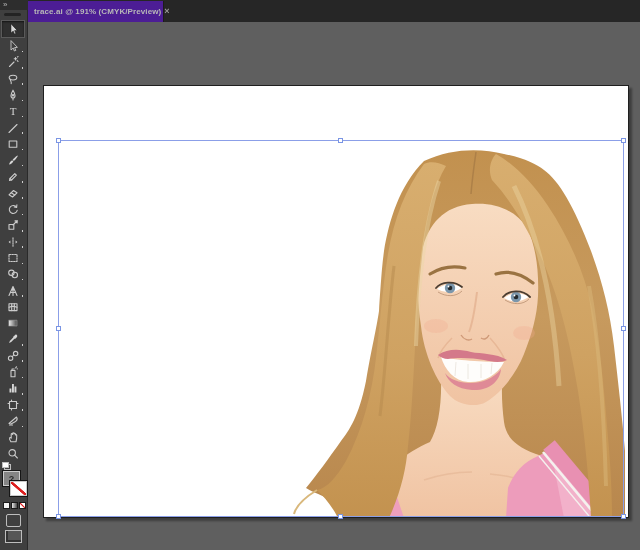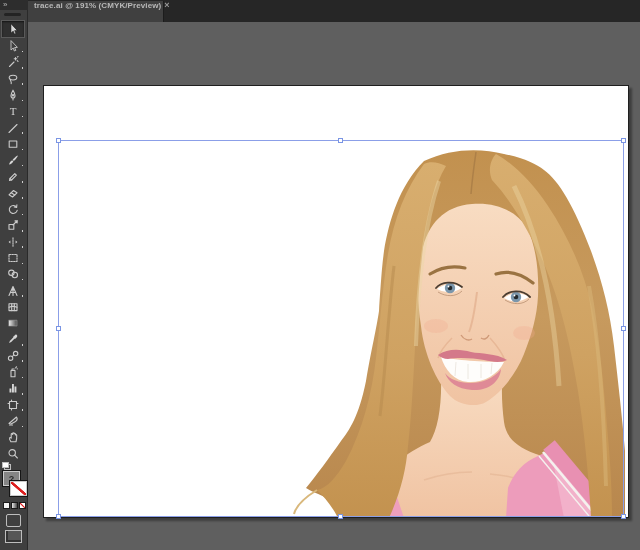--- a/index.html
+++ b/index.html
@@ -3,22 +3,22 @@
 <meta charset="utf-8">
 <style>
   html,body{margin:0;padding:0;width:640px;height:550px;overflow:hidden;
     font-family:"Liberation Sans",sans-serif;background:#5f5f5f;}
   .app{position:relative;width:640px;height:550px;background:#5f5f5f;}
 
   
   .tabbar{position:absolute;left:0;top:0;width:640px;height:22px;background:#262626;}
   .tabbar-left{position:absolute;left:0;top:0;width:28px;height:10px;background:#2d2d2d;
     color:#b5b5b5;font-size:8px;line-height:9px;padding-left:3px;box-sizing:border-box;}
-  .tab{position:absolute;left:28px;top:1px;width:136px;height:21px;background:#404040;
-    border-right:1px solid #1c1c1c;display:flex;align-items:flex-start;padding:0 4px 0 6px;
+  .tab{position:absolute;left:28px;top:1px;width:136px;height:21px;background:#4c1d95;
+    border-right:1px solid #1c1c1c;display:flex;align-items:center;padding:0 4px 0 6px;
     box-sizing:border-box;}
   .tab-title{color:#b8b8b8;font-size:8px;font-weight:bold;white-space:nowrap;
     letter-spacing:.1px;flex:1;}
   .tab-close{color:#9a9a9a;font-size:9px;font-weight:bold;line-height:9px;margin-left:3px;}
 
   
   .toolpanel{position:absolute;left:0;top:10px;width:28px;height:540px;background:#3f3f3f;
     border-right:1px solid #2a2a2a;box-sizing:border-box;}
   .grip{height:10px;position:relative;}
   .grip::after{content:"";position:absolute;left:4px;right:6px;top:3px;height:3px;

